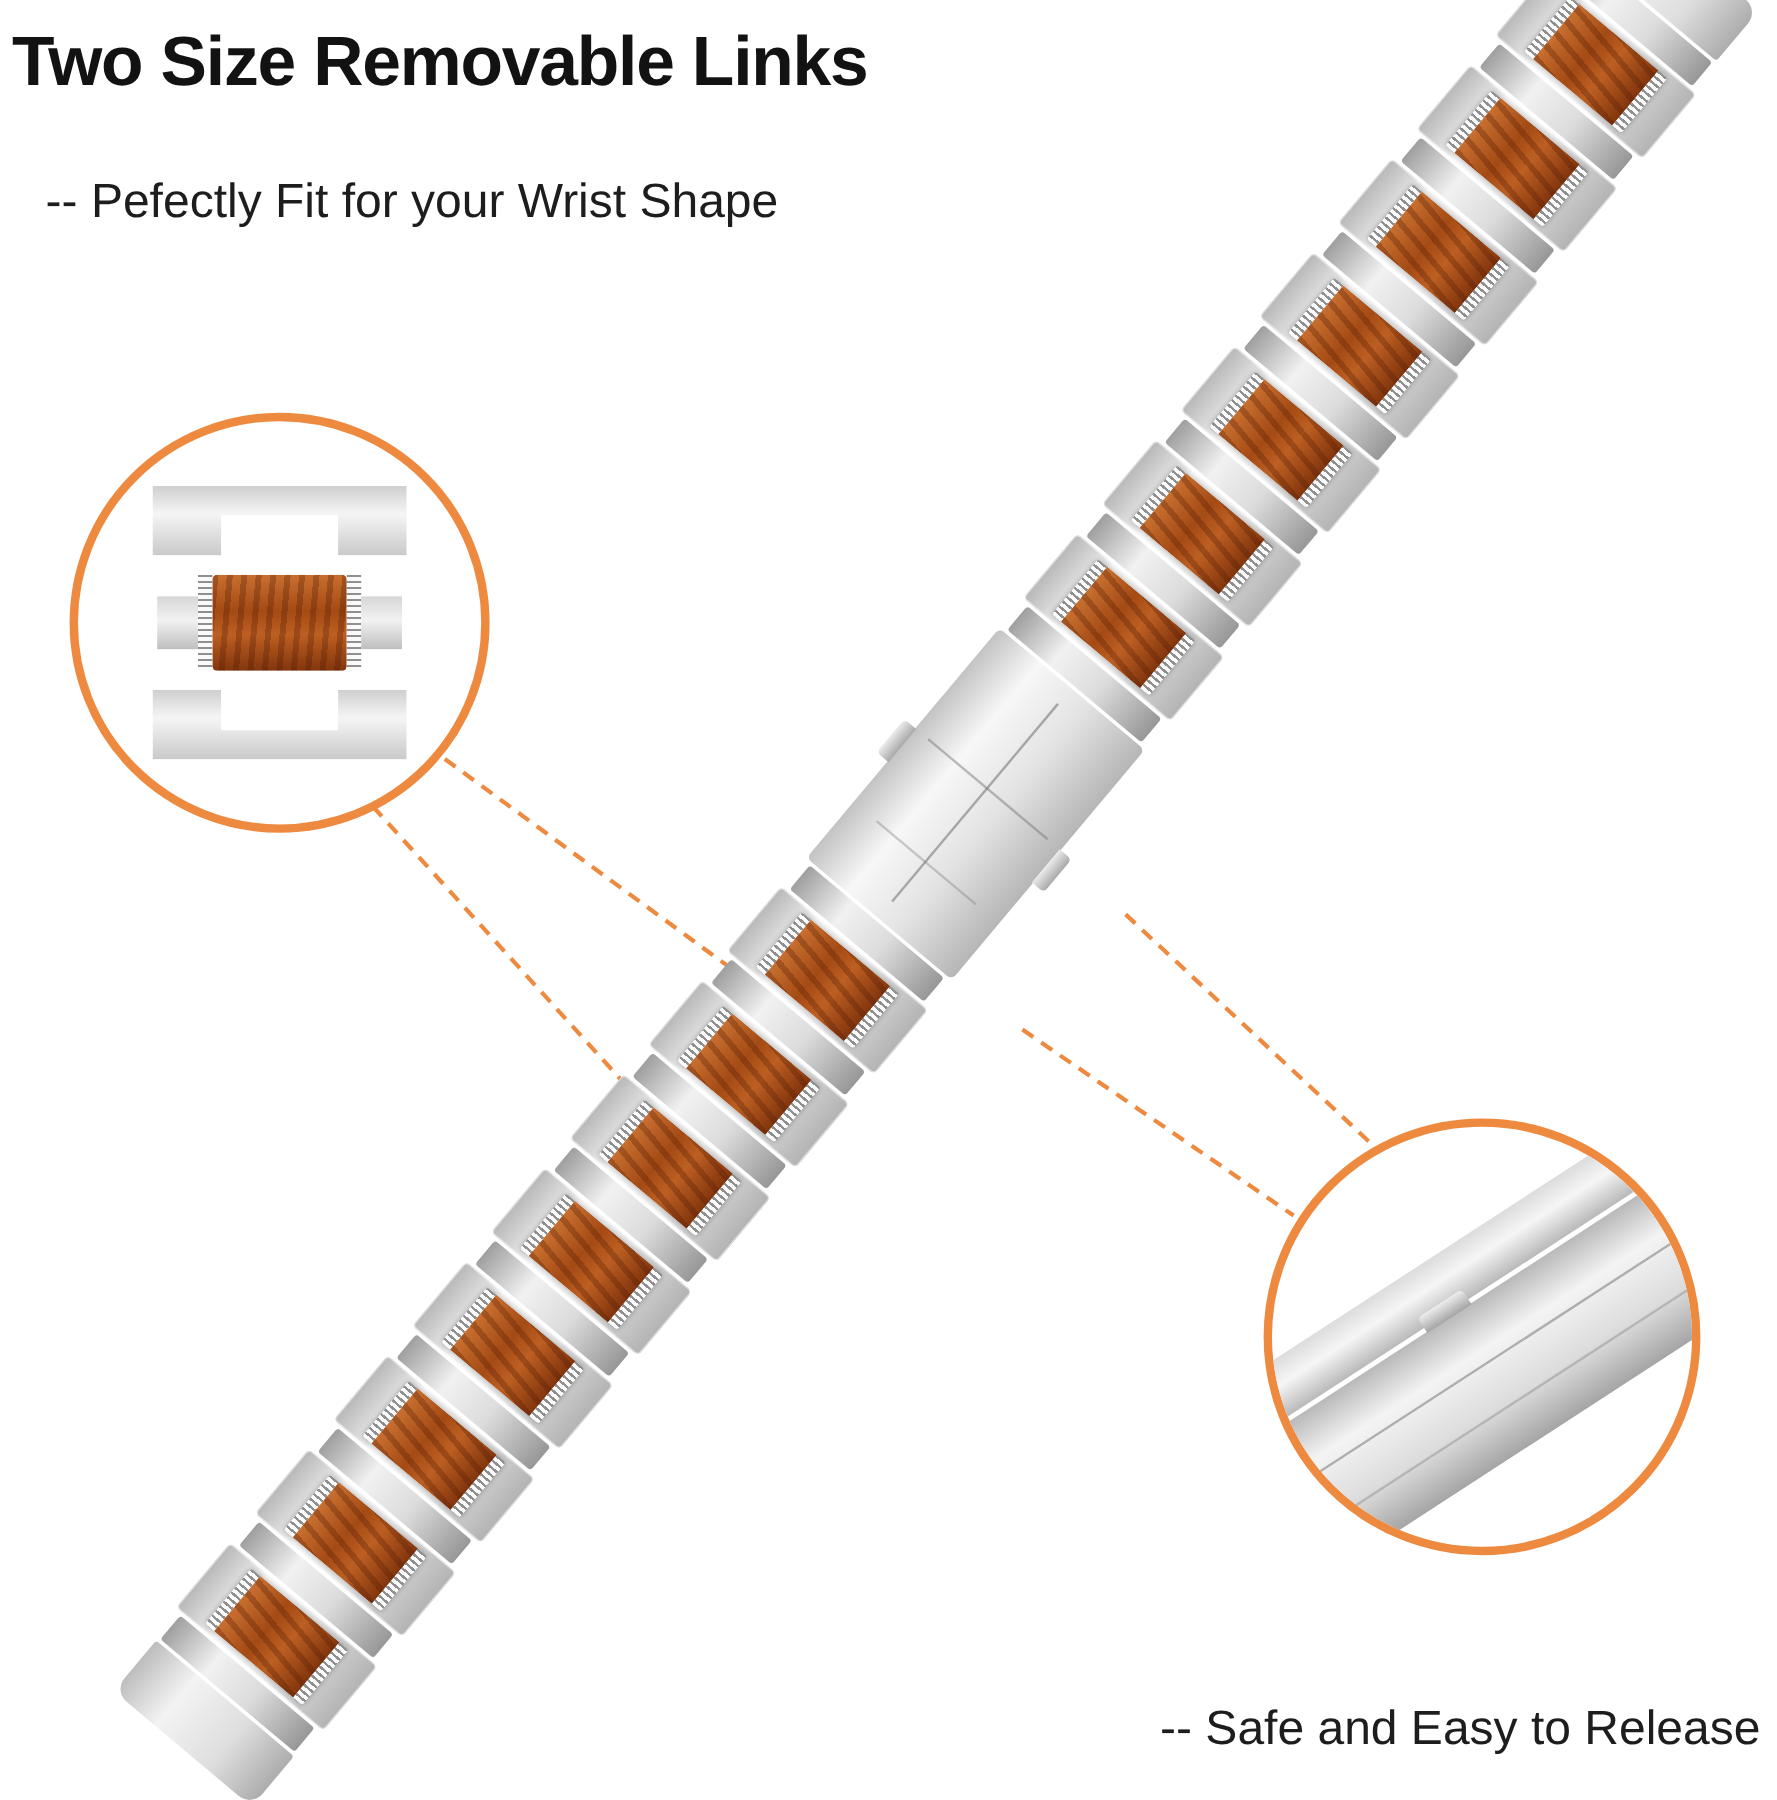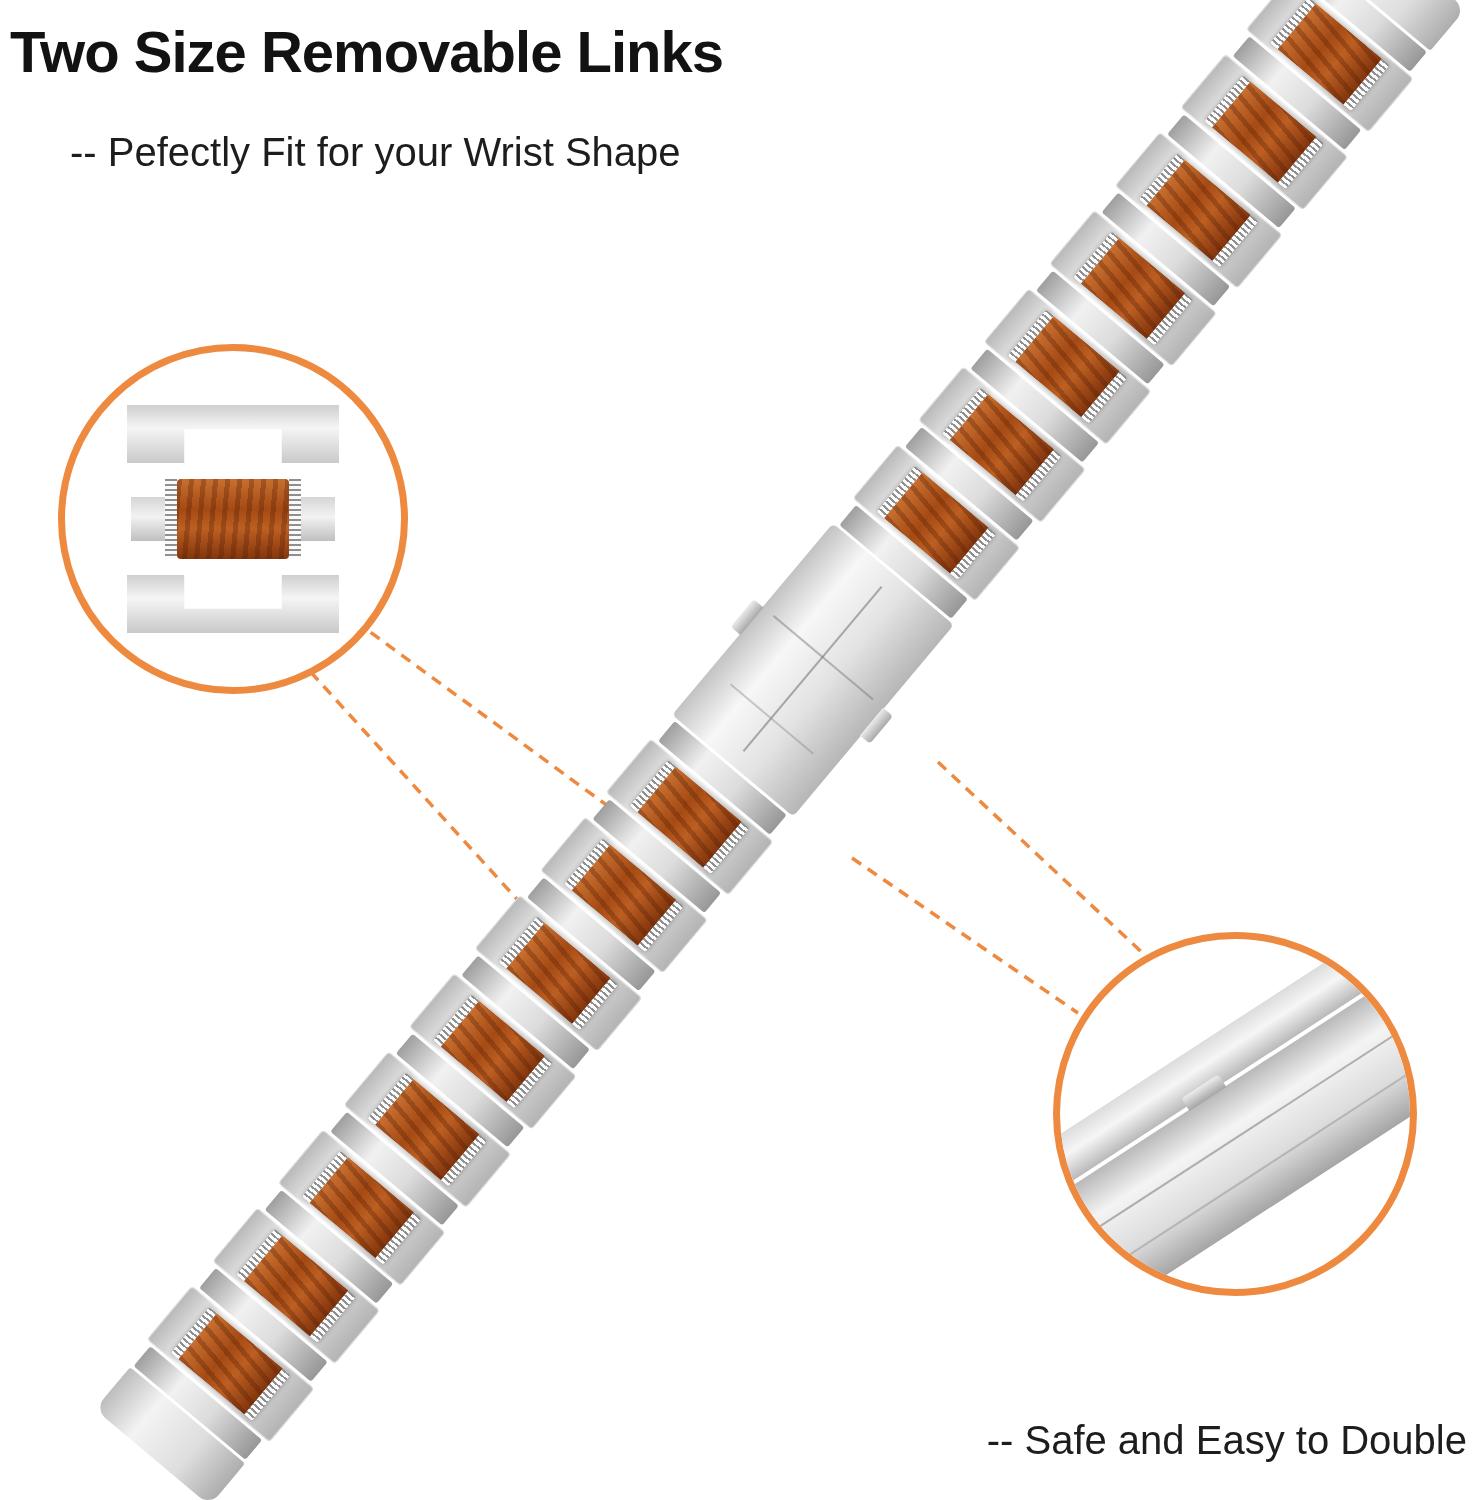--- a/index.html
+++ b/index.html
@@ -4,21 +4,21 @@
 <style>
   html,body{margin:0;padding:0;background:#fff;}
   .canvas{
     position:relative;width:1481px;height:1500px;background:#ffffff;
     overflow:hidden;font-family:"Liberation Sans",sans-serif;color:#111;
   }
   
   .title{position:absolute;font-weight:700;font-size:58px;letter-spacing:-1px;color:#121212;white-space:nowrap;}
   .subtitle{position:absolute;font-weight:400;font-size:40px;color:#1d1d1d;white-space:nowrap;}
   .t-top{left:10px;top:18px;}
-  .s-top{left:38px;top:130px;margin-left:32px;}
+  .s-top{left:38px;top:146px;}
   .t-bottom{right:20px;top:1292px;}
   .s-bottom{right:14px;top:1418px;}
 
   
   .dash-overlay{position:absolute;left:0;top:0;width:1481px;height:1500px;}
   .dash-line{stroke:#ED8A3F;stroke-width:3.5;stroke-dasharray:11 8;fill:none;}
 
   
   .band{
     position:absolute;left:-180px;top:665px;width:1860px;height:160px;
@@ -262,15 +262,15 @@
           <div class="cz-seam2"></div>
           <div class="cz-btn"></div>
           <div class="cz-wood"></div>
         </div>
       </div>
     </div>
   </div>
 
   <div class="title t-top">Two Size Removable Links</div>
   <div class="subtitle s-top">-- Pefectly Fit for your Wrist Shape</div>
-  <div class="subtitle s-bottom">-- Safe and Easy to Double</div>
+  <div class="subtitle s-bottom">-- Safe and Easy to Release</div>
 
 </div>
 
 </body></html>

